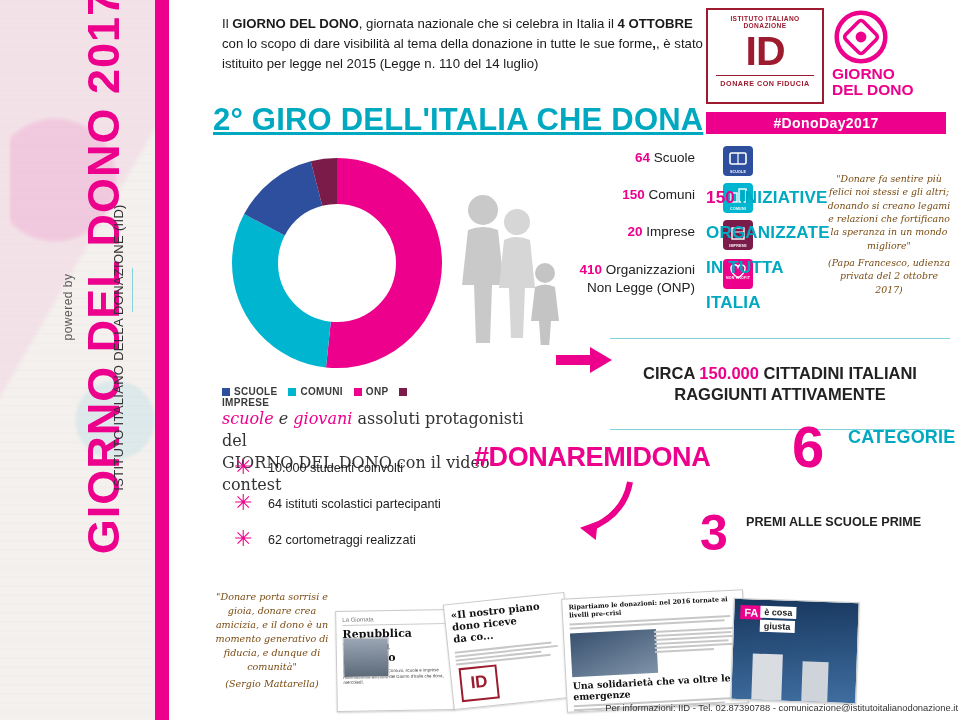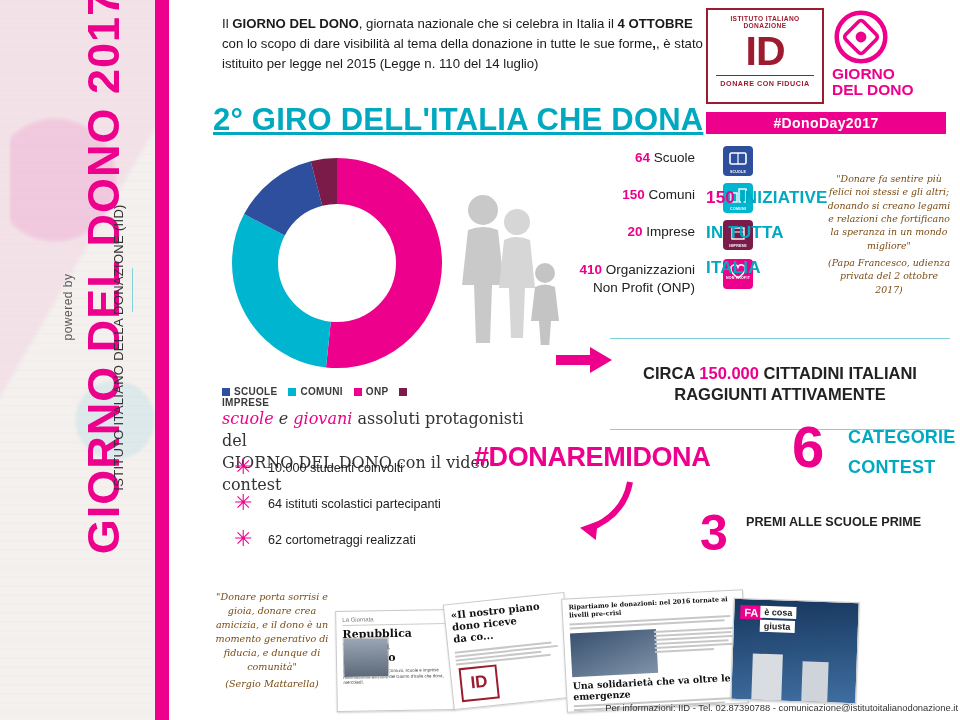--- a/index.html
+++ b/index.html
@@ -221,32 +221,33 @@
         <svg viewBox="0 0 30 30" width="30" height="30">
             <rect x="9" y="8" width="12" height="11" fill="none" stroke="#fff" stroke-width="1.4"></rect>
             <line x1="9" y1="12" x2="21" y2="12" stroke="#fff" stroke-width="1"></line>
           </svg>
         <span class="lbl">IMPRESE</span>
       </span>
     </div>
     <div class="stat" style="top:0;line-height:18px">
       <b>410</b>
       <span>Organizzazioni</span>
-      <span class="ln2">Non Profit (ONP)</span>
+      <span class="ln2">Non Legge (ONP)</span>
       <span class="sq" style="right:-58px;top:-2px;background:#ec008c">
         <svg viewBox="0 0 30 30" width="30" height="30">
             <path d="M15 19 q-7 -5 -7 -9 a3.6 3.6 0 0 1 7 -1.6 a3.6 3.6 0 0 1 7 1.6 q0 4 -7 9z" fill="none" stroke="#fff" stroke-width="1.4"></path>
           </svg>
         <span class="lbl">NON PROFIT</span>
       </span>
     </div>
   </div>
 
   <div class="iniziative">
     <div><span class="m">150</span> <span>INIZIATIVE</span></div>
+    <div>ORGANIZZATE</div>
     <div>IN TUTTA ITALIA</div>
   </div>
 
   <div class="papa">
     <div>"Donare fa sentire più felici noi stessi e gli altri; donando si creano legami e relazioni che fortificano la speranza in un mondo migliore"</div>
     <div style="margin-top:4px">(Papa Francesco, udienza privata del 2 ottobre 2017)</div>
   </div>
 
   <svg class="arrow" viewBox="0 0 58 30">
     <path d="M0 10 L34 10 L34 2 L56 15 L34 28 L34 20 L0 20 Z" fill="#ec008c"></path>
@@ -270,21 +271,20 @@
 
   <div class="hashtag">#DONAREMIDONA</div>
   <svg class="curve" viewBox="0 0 80 70">
     <path d="M74 4 q-6 34 -44 48" fill="none" stroke="#ec008c" stroke-width="6"></path>
     <path d="M36 40 L26 56 L46 56 Z" fill="#ec008c" transform="rotate(38 34 50)"></path>
   </svg>
 
   <div class="six">6</div>
   <div class="cat">
     <div>CATEGORIE</div>
-    <div>CONTEST</div>
   </div>
   <div class="three">3</div>
   <div class="premi">
     <div>PREMI ALLE SCUOLE PRIME</div>
   </div>
 
 
   <div class="matt">
     <div>"Donare porta sorrisi e gioia, donare crea amicizia, e il dono è un momento generativo di fiducia, e dunque di comunità"</div>
     <div style="margin-top:4px">(Sergio Mattarella)</div>

